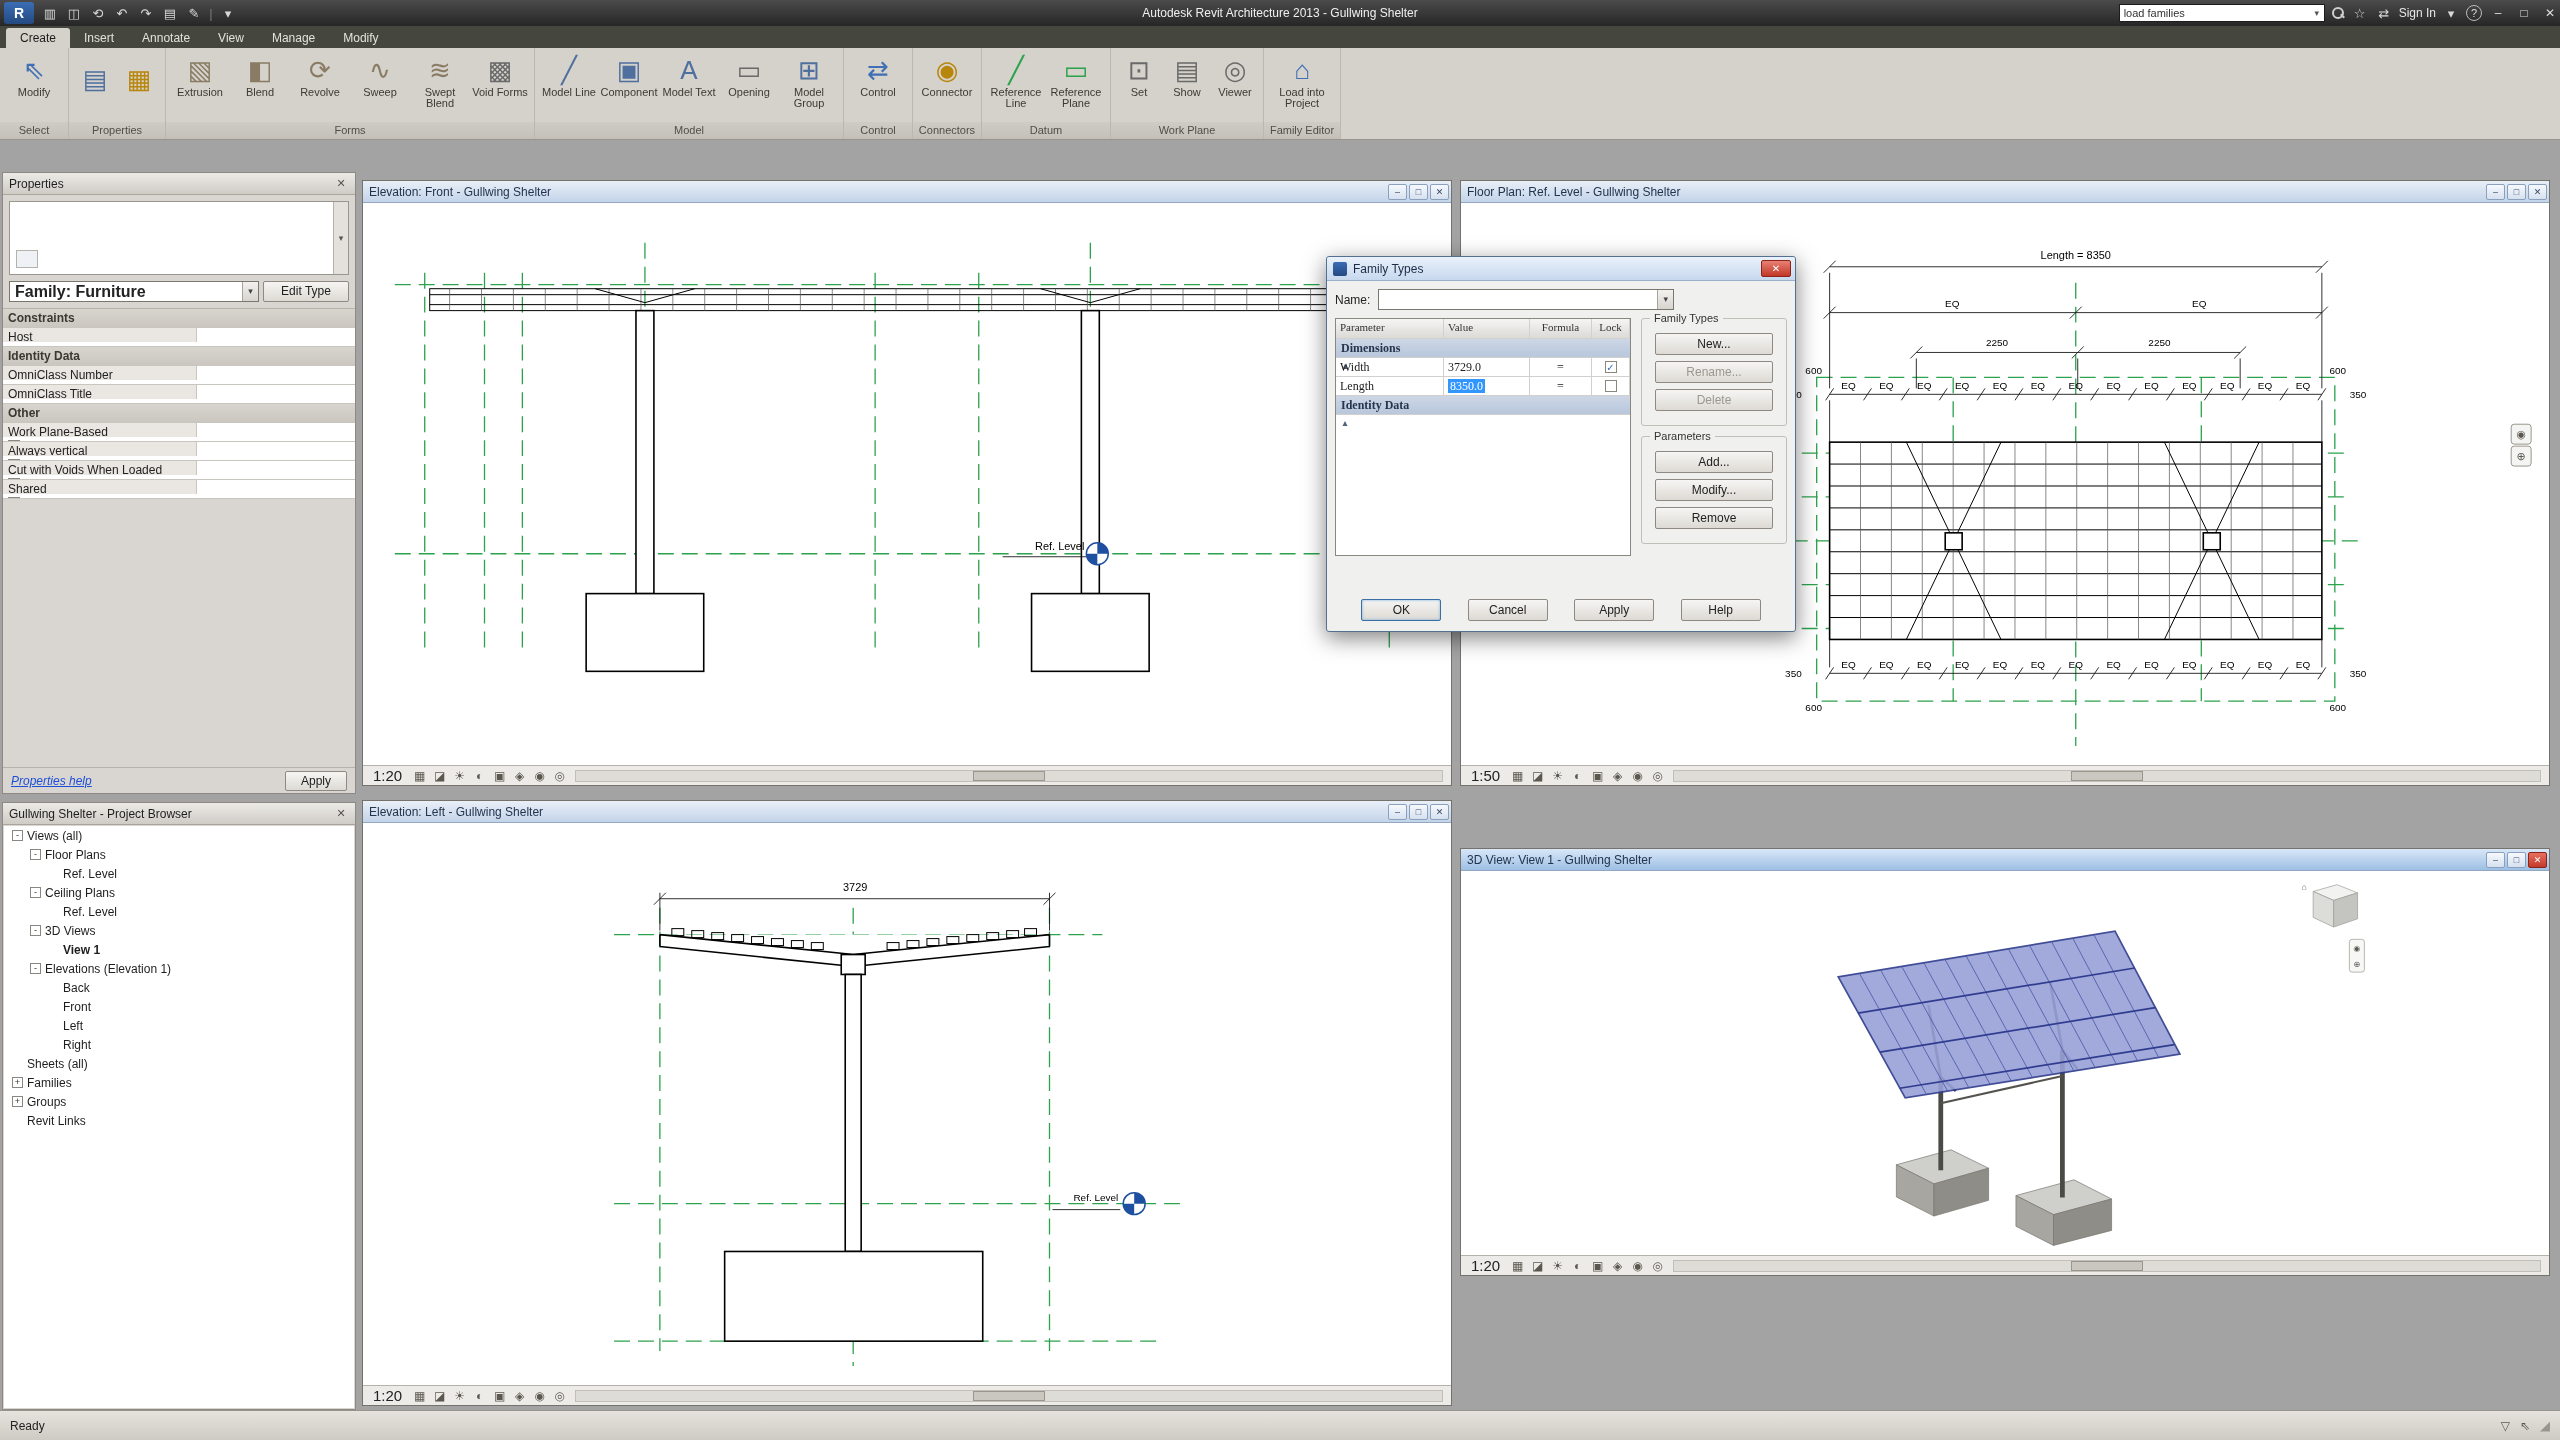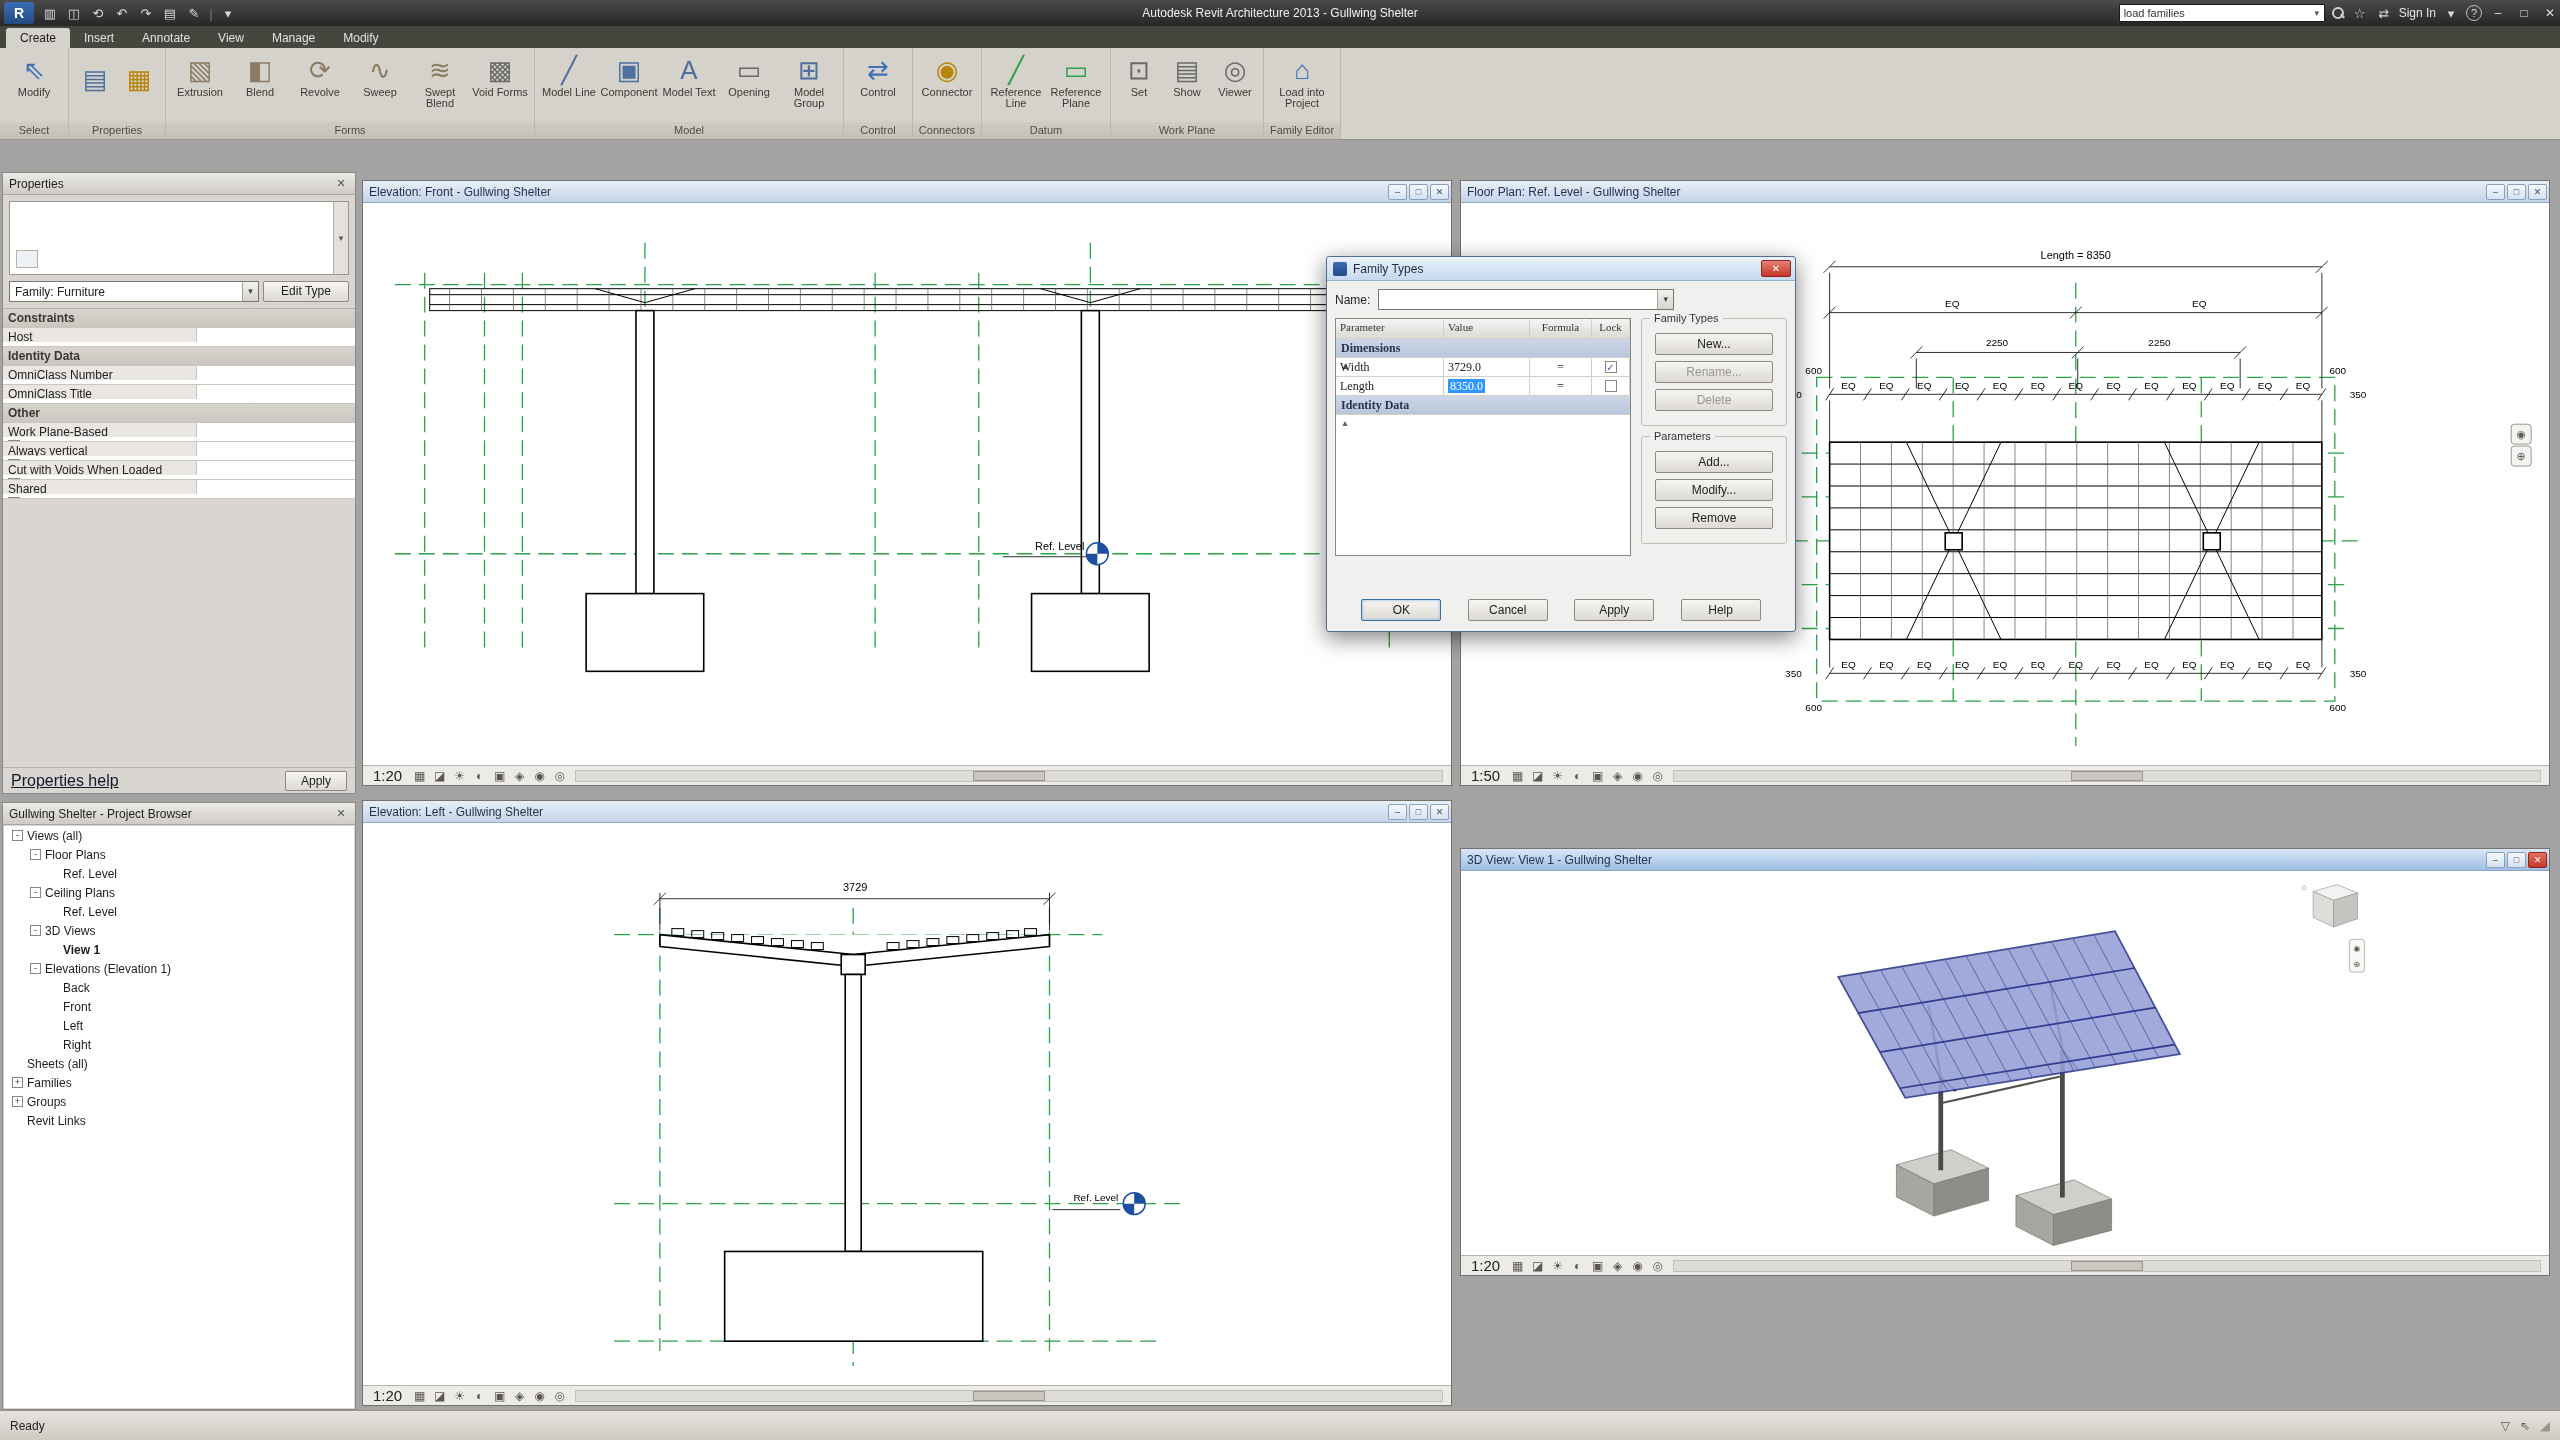--- a/index.html
+++ b/index.html
@@ -56,40 +56,40 @@
   .pal-header { height:22px; background:linear-gradient(#eceae6,#cfccc6); border-bottom:1px solid #aaa69e;
     display:flex; align-items:center; padding:0 6px; font-size:12px; color:#1e1e1e; }
   .pal-header .x { margin-left:auto; color:#555; font-size:11px; width:16px; text-align:center; }
   #preview-box { margin:6px; height:74px; background:#fff; border:1px solid #9a968e; position:relative; }
   #preview-box .mini { position:absolute; left:6px; bottom:6px; width:22px; height:18px;
     border:1px solid #b5b2ab; background:#eef1f5; }
   #preview-box .exp { position:absolute; right:0; top:0; bottom:0; width:15px; background:#e4e1dc;
     border-left:1px solid #b5b2ab; font-size:9px; color:#555; text-align:center; line-height:72px; }
   .typerow { display:flex; gap:4px; padding:0 6px 6px; align-items:center; }
   .combo { flex:1; height:21px; background:#fff; border:1px solid #7a776f; display:flex; align-items:center; }
-  .combo .cval { flex:1; padding:0 5px; font-size:12px; color:#222; white-space:nowrap; overflow:hidden; }
+  .combo .cval { flex:1; padding:0 5px; font-size:16px; color:#222; white-space:nowrap; overflow:hidden;font-weight:bold; }
   .combo .arrow { width:16px; height:100%; background:linear-gradient(#f2f1ef,#d8d5cf);
     border-left:1px solid #a8a49c; font-size:9px; color:#444; text-align:center; line-height:19px; }
   .btn { background:linear-gradient(#f6f5f3,#dddad4); border:1px solid #8e8a83; border-radius:2px;
     font-size:12px; color:#222; text-align:center; }
   #edit-type { width:86px; height:21px; line-height:19px; }
   .grid { border-top:1px solid #b5b2ab; }
   .grow { display:flex; height:19px; border-bottom:1px solid #c9c6c0; background:#fff; font-size:12px;flex-direction:column; }
   .grow .p { width:55%; background:#eae7e2; border-right:1px solid #c9c6c0; padding:2px 5px;
     white-space:nowrap; overflow:hidden; text-overflow:ellipsis; }
   .grow .v { flex:1; padding:2px 5px; white-space:nowrap; overflow:hidden; text-overflow:ellipsis; }
   .grow.ghead { background:linear-gradient(#d8d4ce,#cbc7c0); font-weight:bold; color:#3a3832; }
   .grow.ghead .gl { flex:1; padding:2px 5px; }
   .grow.ghead .gc { width:20px; text-align:center; color:#6a675f; font-size:9px; line-height:17px; }
   .vgray { color:#8d8a84; }
   .cb { width:12px; height:12px; border:1px solid #8a8680; background:#fff; font-size:10px;
     line-height:11px; text-align:center; color:#2d6fc0; margin-top:1px; display:inline-block; }
   .pal-footer { position:absolute; left:0; right:0; bottom:0; height:26px; display:flex;
     align-items:center; padding:0 8px; border-top:1px solid #b5b2ab; }
-  .plink { color:#0f172a; text-decoration:underline; font-size:16px; }
+  .plink { color:#1d4ed8; text-decoration:underline; font-size:12px;font-style:italic; }
   #apply-btn { margin-left:auto; width:62px; height:20px; line-height:18px; }
 
   
   #pb-tree { position:absolute; left:1px; right:1px; top:23px; bottom:1px; background:#fff; overflow:hidden; }
   .trow { height:19px; display:flex; align-items:center; font-size:12px; color:#1e1e1e; }
   .trow .expb { width:11px; height:11px; border:1px solid #8a8680; background:#fff; font-size:9px;
     line-height:9px; text-align:center; color:#333; margin-right:4px; flex:none; }
   .trow .noexp { width:11px; margin-right:4px; flex:none; }
   .ind0{ padding-left:8px; } .ind1{ padding-left:26px; } .ind2{ padding-left:44px; }
   .tbold { font-weight:bold; }

